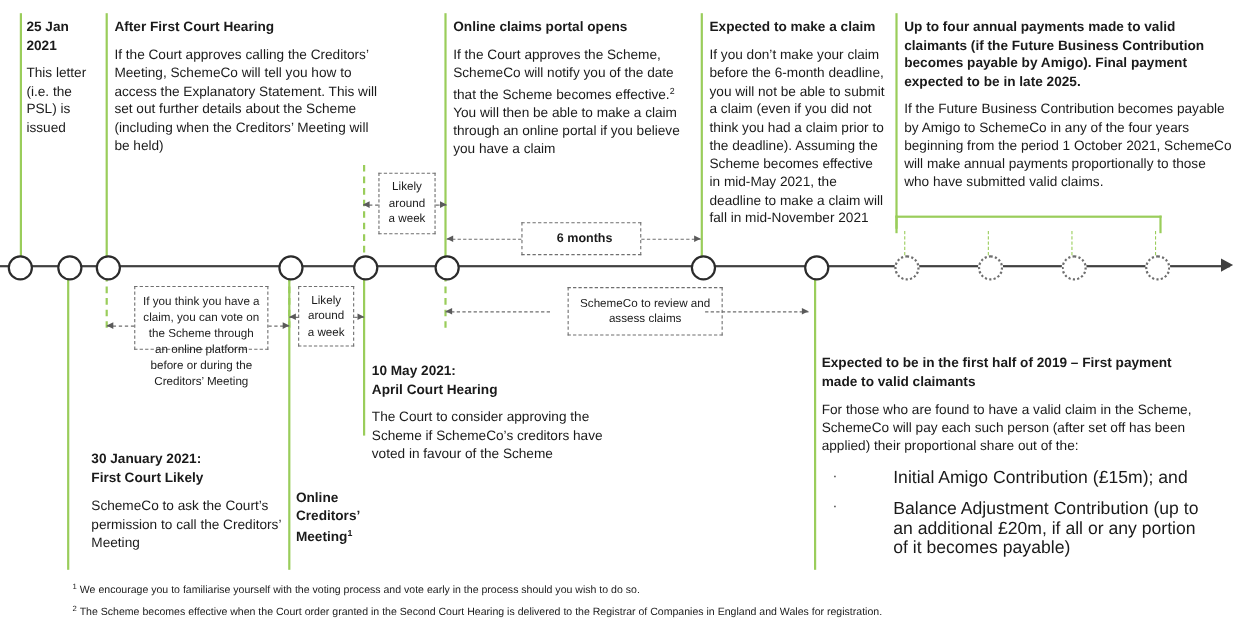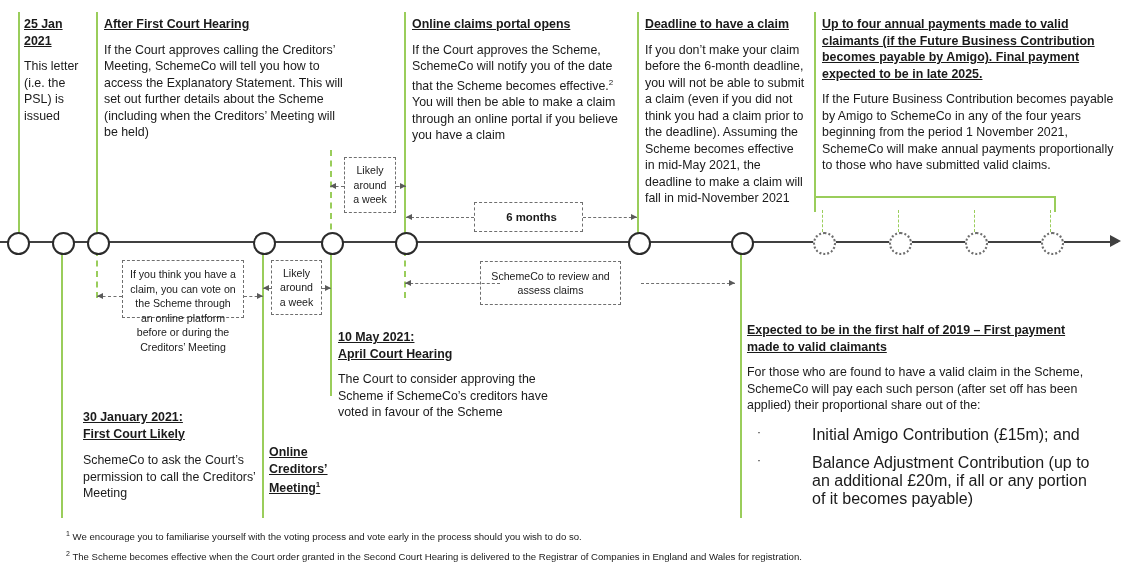--- a/index.html
+++ b/index.html
@@ -26,21 +26,21 @@
   .node{position:absolute;width:19px;height:19px;border:2px solid #2b2b2b;
         border-radius:50%;background:#ffffff;}
   .node-dashed{position:absolute;width:19px;height:19px;
         border:2px dotted #6e6e6e;border-radius:50%;background:#ffffff;}
   .arrow-head{position:absolute;width:0;height:0;
         border-top:6px solid transparent;border-bottom:6px solid transparent;
         border-left:11px solid #404040;}
 
   
   .tblock{position:absolute;}
-  .hd{font-weight:bold;font-size:12.4px;line-height:16.5px;margin:0 0 9px 0;text-decoration:underline;}
+  .hd{font-weight:bold;font-size:12.4px;line-height:16.5px;margin:0 0 9px 0;}
   .bd{font-size:12.4px;line-height:16.5px;margin:0 0 10px 0;}
   .bd:last-child{margin-bottom:0;}
   .sup{font-size:8px;vertical-align:super;}
 
   
   .callout{position:absolute;border:1px dashed #6f6f6f;background:#ffffff;
            font-size:10.6px;line-height:14.5px;text-align:center;
            display:flex;align-items:center;justify-content:center;
            padding:5px 6px;box-sizing:border-box;color:#1a1a1a;}
   .callout.strong{font-weight:bold;font-size:11.4px;}
@@ -123,27 +123,27 @@
     <div class="hd">After First Court Hearing</div>
     <div class="bd">If the Court approves calling the Creditors’ Meeting, SchemeCo will tell you how to access the Explanatory Statement. This will set out further details about the Scheme (including when the Creditors’ Meeting will be held)</div>
   </div>
 
   <div class="tblock" style="left:412px;top:16px;width:213px;">
     <div class="hd">Online claims portal opens</div>
     <div class="bd"><span>If the Court approves the Scheme, SchemeCo will notify you of the date that the Scheme becomes effective.</span><span class="sup">2</span><span> You will then be able to make a claim through an online portal if you believe you have a claim</span></div>
   </div>
 
   <div class="tblock" style="left:645px;top:16px;width:160px;">
-    <div class="hd">Deadline to have a claim</div>
+    <div class="hd">Expected to make a claim</div>
     <div class="bd">If you don’t make your claim before the 6-month deadline, you will not be able to submit a claim (even if you did not think you had a claim prior to the deadline). Assuming the Scheme becomes effective in mid-May 2021, the deadline to make a claim will fall in mid-November 2021</div>
   </div>
 
   <div class="tblock" style="left:822px;top:16px;width:298px;">
     <div class="hd">Up to four annual payments made to valid claimants (if the Future Business Contribution becomes payable by Amigo). Final payment expected to be in late 2025.</div>
-    <div class="bd">If the Future Business Contribution becomes payable by Amigo to SchemeCo in any of the four years beginning from the period 1 November 2021, SchemeCo will make annual payments proportionally to those who have submitted valid claims.</div>
+    <div class="bd">If the Future Business Contribution becomes payable by Amigo to SchemeCo in any of the four years beginning from the period 1 October 2021, SchemeCo will make annual payments proportionally to those who have submitted valid claims.</div>
   </div>
 
   <div class="callout" style="left:344px;top:157px;width:52px;height:56px;">
     <span>Likely around a week</span>
   </div>
   <div class="dline" style="left:330px;top:186px;width:14px;"></div>
   <div class="dcap-l" style="left:330px;top:182.5px;"></div>
   <div class="dline" style="left:396px;top:186px;width:10px;"></div>
   <div class="dcap-r" style="left:400px;top:182.5px;"></div>
 
@@ -164,21 +164,21 @@
   <div class="dcap-r" style="left:257px;top:292.5px;"></div>
 
   <div class="callout" style="left:271px;top:260px;width:51px;height:55px;">
     <span>Likely around a week</span>
   </div>
   <div class="dline" style="left:263px;top:288px;width:8px;"></div>
   <div class="dcap-l" style="left:263px;top:284.5px;"></div>
   <div class="dline" style="left:322px;top:288px;width:9px;"></div>
   <div class="dcap-r" style="left:325px;top:284.5px;"></div>
 
-  <div class="callout" style="left:480px;top:261px;width:141px;height:44px;">
+  <div class="callout" style="left:516px;top:261px;width:141px;height:44px;">
     <span>SchemeCo to review and assess claims</span>
   </div>
   <div class="dline" style="left:405px;top:283px;width:95px;"></div>
   <div class="dcap-l" style="left:405px;top:279.5px;"></div>
   <div class="dline" style="left:641px;top:283px;width:94px;"></div>
   <div class="dcap-r" style="left:729px;top:279.5px;"></div>
 
   <div class="tblock" style="left:83px;top:409px;width:185px;">
     <div class="hd" style="margin-bottom:10px;">
       <div>30 January 2021:</div>

